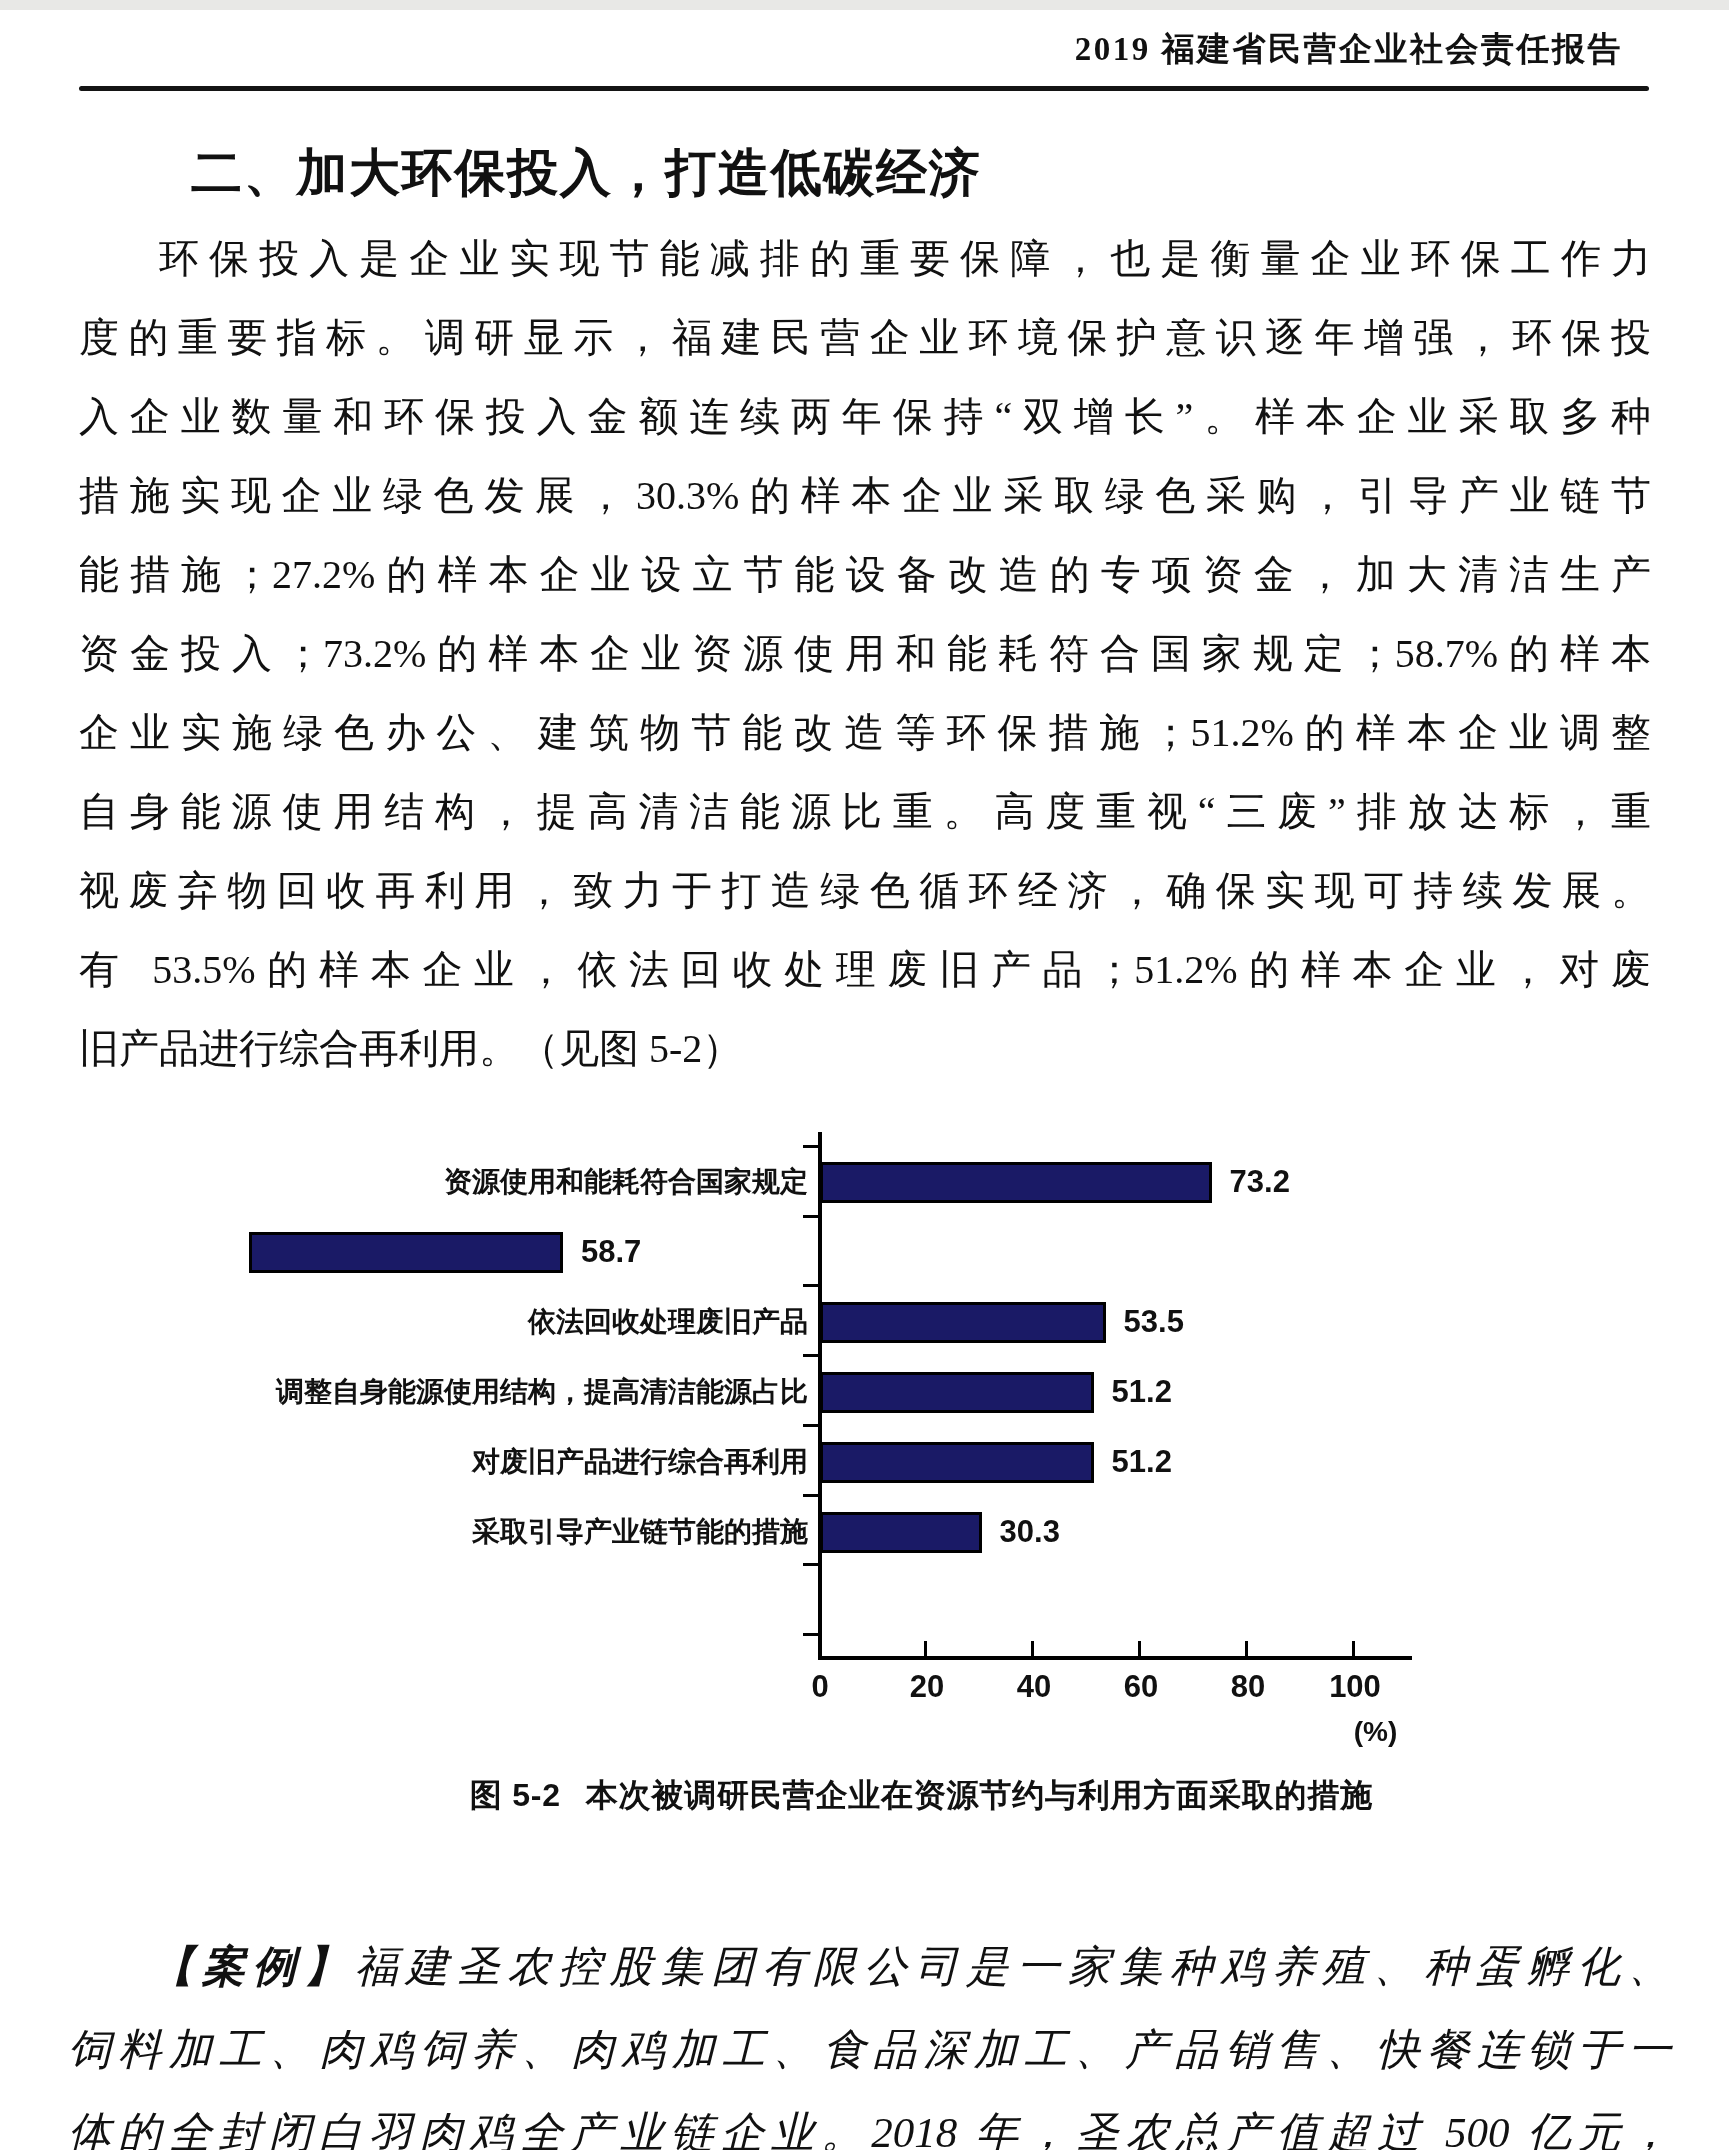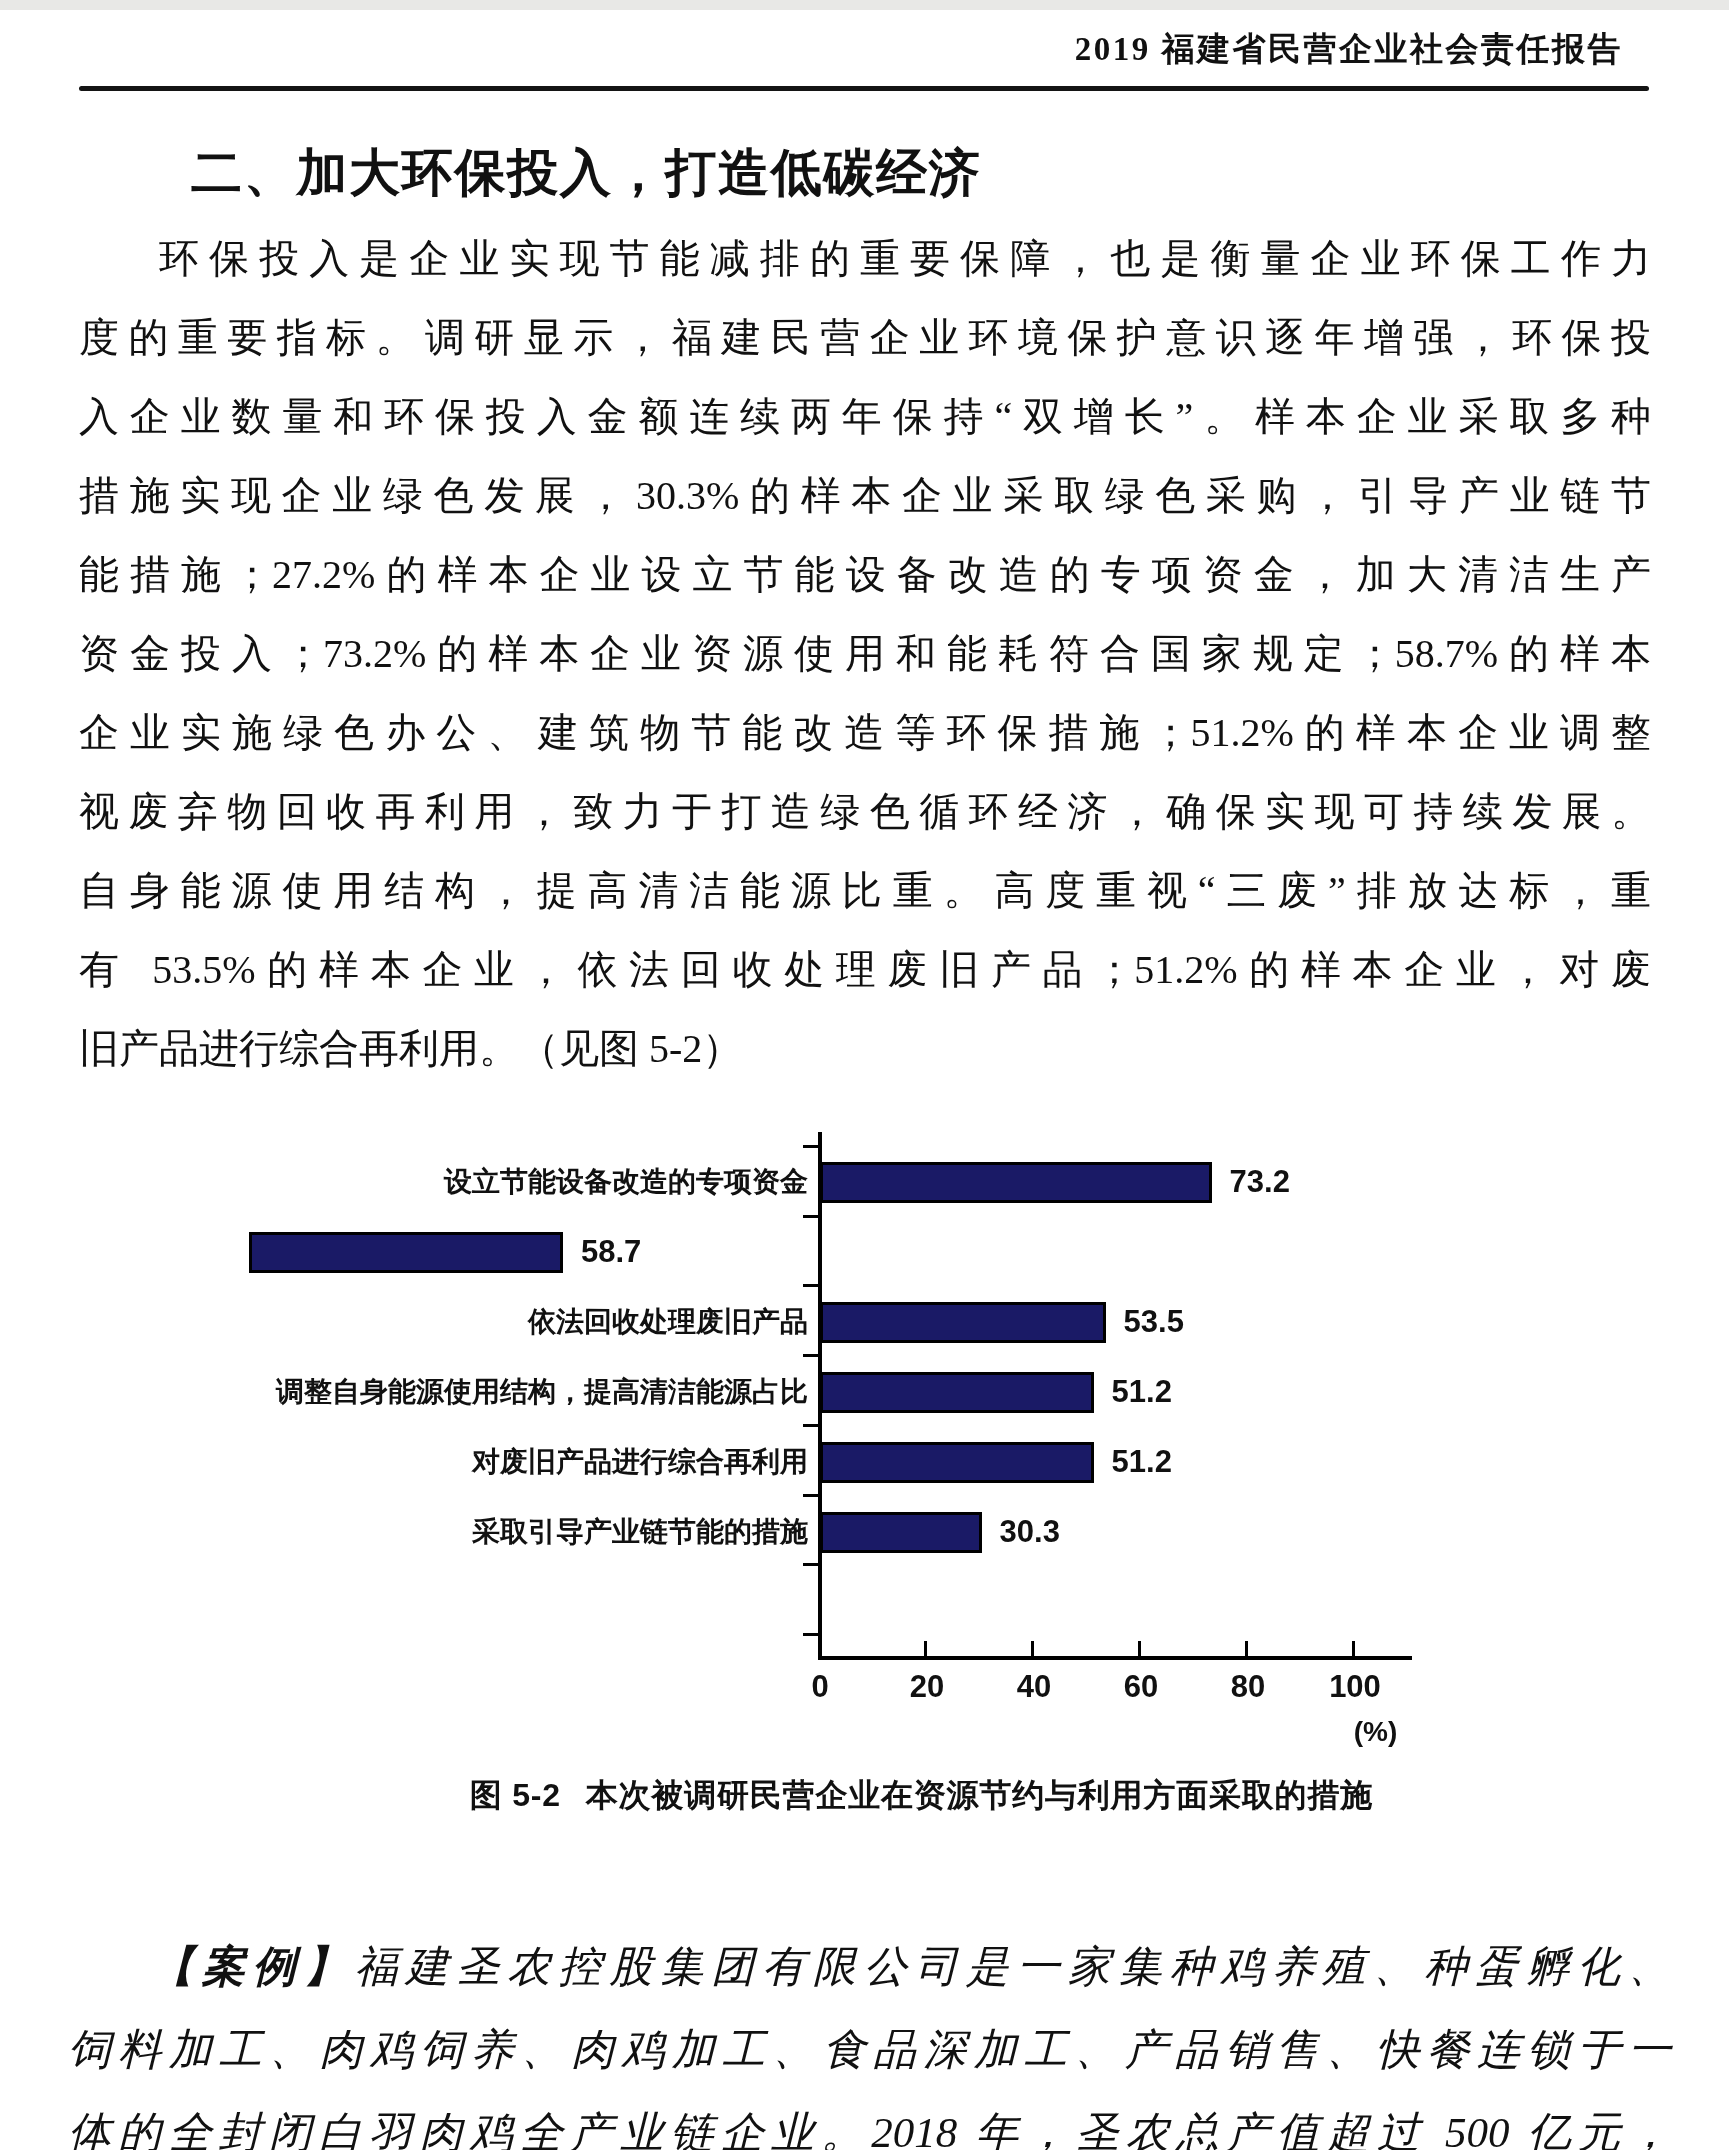--- a/index.html
+++ b/index.html
@@ -86,30 +86,30 @@
   <h1 class="section-title">二、加大环保投入，打造低碳经济</h1>
 
   <div class="body-text">
     <div class="bline first">环保投入是企业实现节能减排的重要保障，也是衡量企业环保工作力</div>
     <div class="bline">度的重要指标。调研显示，福建民营企业环境保护意识逐年增强，环保投</div>
     <div class="bline">入企业数量和环保投入金额连续两年保持“双增长”。样本企业采取多种</div>
     <div class="bline">措施实现企业绿色发展，30.3%的样本企业采取绿色采购，引导产业链节</div>
     <div class="bline">能措施；27.2%的样本企业设立节能设备改造的专项资金，加大清洁生产</div>
     <div class="bline">资金投入；73.2%的样本企业资源使用和能耗符合国家规定；58.7%的样本</div>
     <div class="bline">企业实施绿色办公、建筑物节能改造等环保措施；51.2%的样本企业调整</div>
+    <div class="bline">自身能源使用结构，提高清洁能源比重。高度重视“三废”排放达标，重</div>
     <div class="bline">视废弃物回收再利用，致力于打造绿色循环经济，确保实现可持续发展。</div>
-    <div class="bline">自身能源使用结构，提高清洁能源比重。高度重视“三废”排放达标，重</div>
     <div class="bline">有 53.5%的样本企业，依法回收处理废旧产品；51.2%的样本企业，对废</div>
     <div class="bline last">旧产品进行综合再利用。（见图 5-2）</div>
   </div>
 
   <figure style="margin:0;">
     <div class="chart-rows" id="chart-rows">
         <div class="crow">
-          <span class="clabel">设立节能设备改造的专项资金</span>
+          <span class="clabel">资源使用和能耗符合国家规定</span>
           <div class="cbar" style="width: 392px; background: rgb(26, 26, 102); border-color: rgb(0, 0, 0);"></div>
           <span class="cvalue">73.2</span>
         </div>
         <div class="crow">
           <div class="cbar" style="width: 314px; background: rgb(26, 26, 102); border-color: rgb(0, 0, 0);"></div>
           <span class="cvalue">58.7</span>
         </div>
         <div class="crow">
           <span class="clabel">依法回收处理废旧产品</span>
           <div class="cbar" style="width: 286px; background: rgb(26, 26, 102); border-color: rgb(0, 0, 0);"></div>

